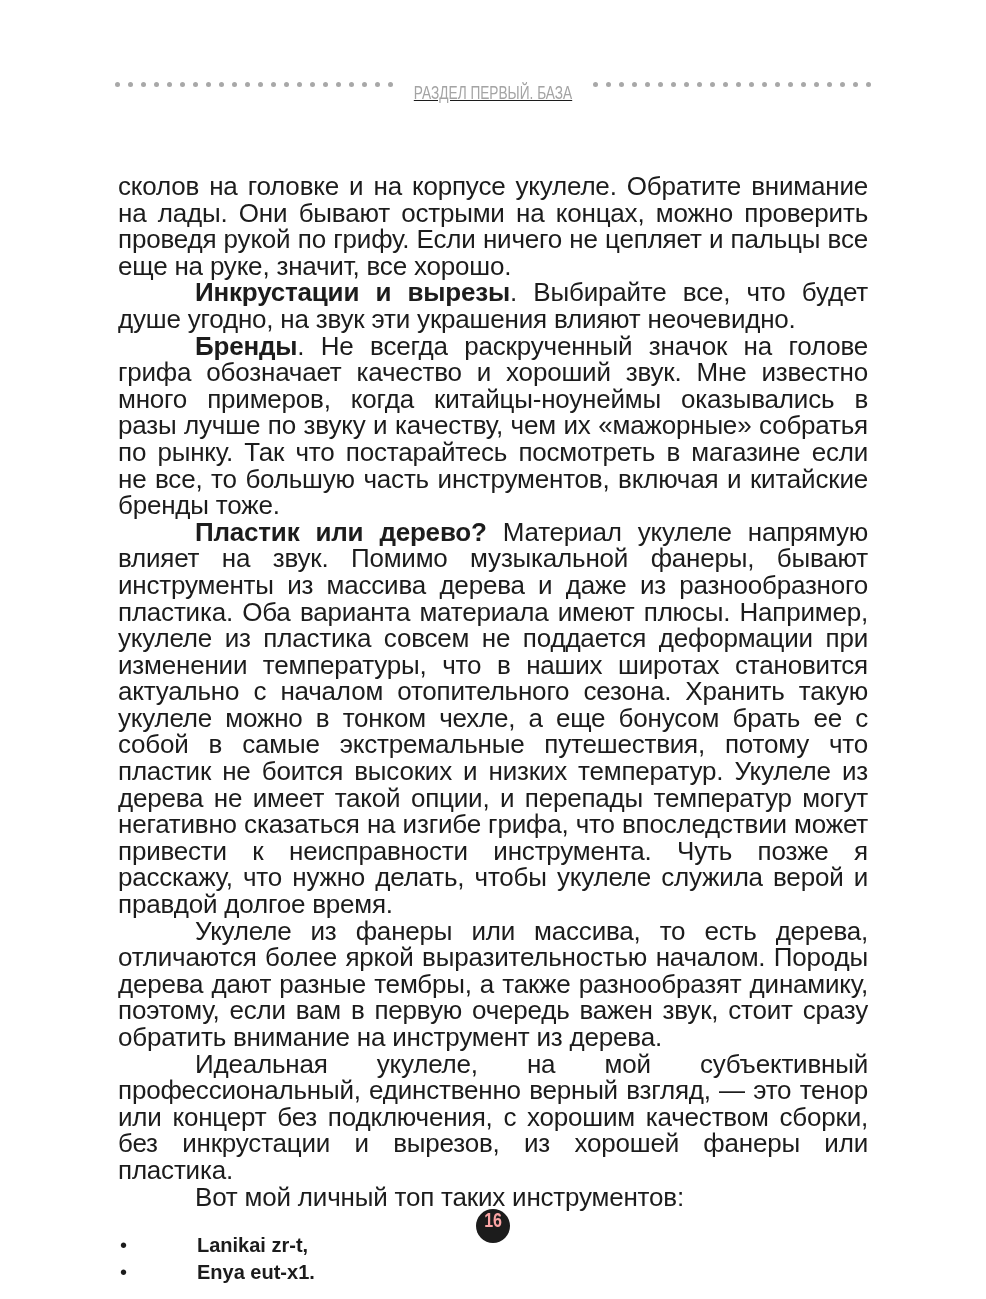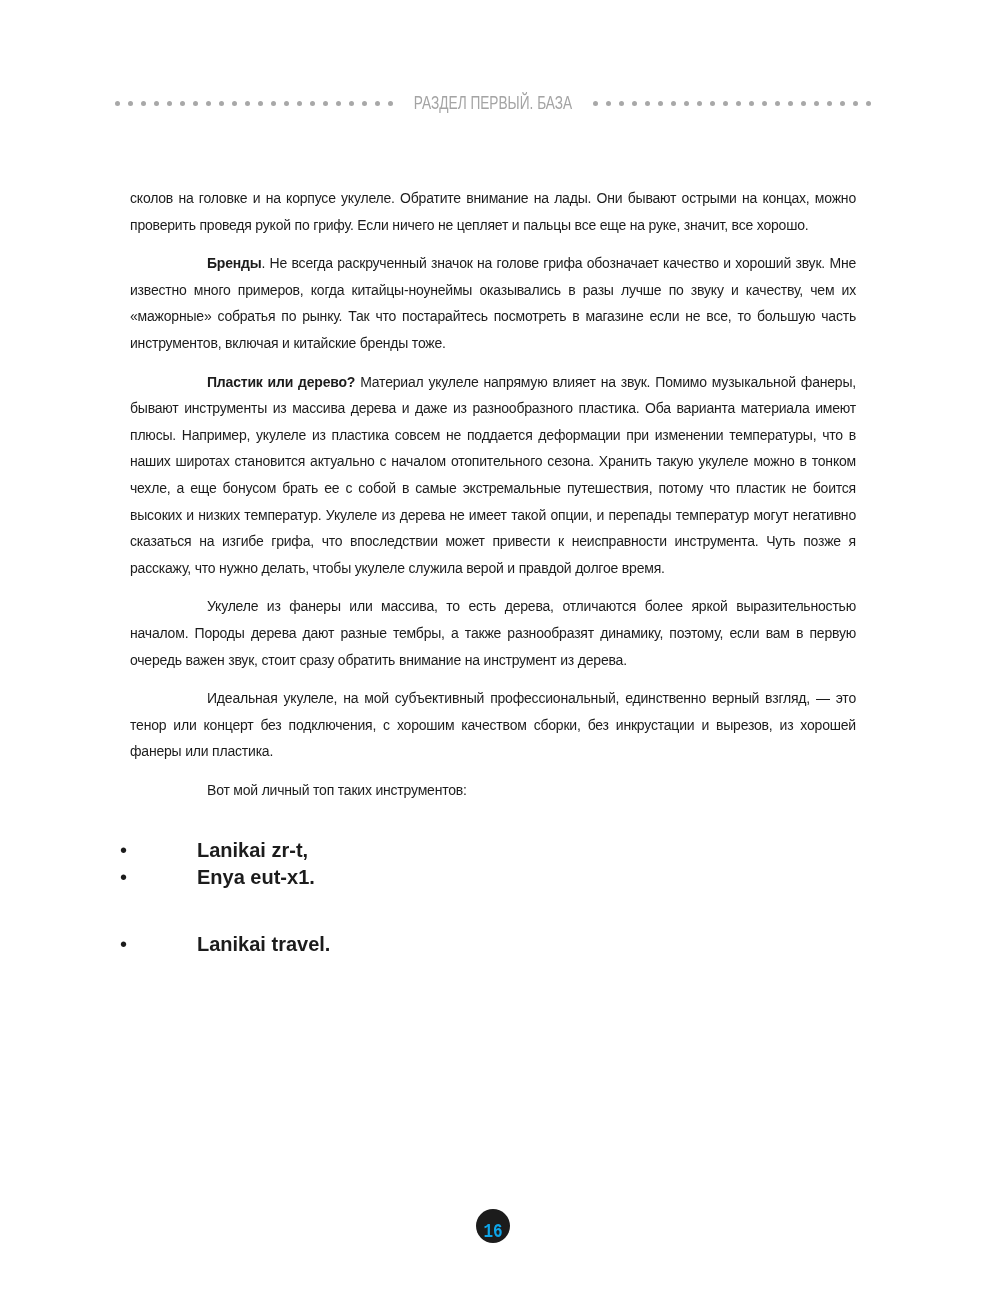--- a/index.html
+++ b/index.html
@@ -1,31 +1,31 @@
 <!DOCTYPE html>
 <html><head>
 <meta charset="utf-8">
 <style>
   html, body { margin: 0; padding: 0; background: #ffffff; }
   body { width: 986px; height: 1299px; position: relative; overflow: hidden; font-family: "Liberation Sans Narrow", "Liberation Sans", sans-serif; color: #1c1c1c; }
-  .header { position: absolute; top: 90px; left: 115px; width: 756px; height: 26px; display: flex; align-items: center; justify-content: space-between; }
+  .header { position: absolute; top: 82px; left: 115px; width: 756px; height: 26px; display: flex; align-items: flex-start; justify-content: space-between; text-decoration: underline; }
   .dots { display: flex; gap: 0; align-items: center; }
   .dot { width: 5px; height: 5px; border-radius: 50%; background: #a8a8a8; margin-right: 8px; }
   .dots.right .dot { margin-right: 0; margin-left: 8px; }
   .header-title { font-family: "Liberation Sans", sans-serif; font-size: 19px; color: #a4a4a4; letter-spacing: 0; transform: scaleX(0.72); white-space: nowrap; margin: 0 -28px; }
   .content { position: absolute; top: 173px; left: 118px; width: 750px; }
-  .p { font-size: 14px; line-height: 26.6px; text-align: justify; text-align-last: left; margin: 12px; transform-origin: left top; letter-spacing: -0.2px; }
+  .p { font-size: 26px; line-height: 26.6px; text-align: justify; text-align-last: left; margin: 0; transform-origin: left top; letter-spacing: -0.2px; }
   .ind { text-indent: 77px; }
   .b { font-weight: bold; }
   .list { margin: 0; padding: 0; list-style: none; }
   .li { display: flex; font-size: 20px; line-height: 27px; font-weight: bold; }
   .bullet { width: 77px; padding-left: 2px; font-weight: normal; }
   .gap { height: 22px; }
   .gap-sm { height: 18px; }
-  .page-num { position: absolute; left: 476px; top: 1209px; width: 34px; height: 34px; border-radius: 50%; background: #1c1c1c; color: #0ea5e9; font-size: 20px; font-weight: bold; display: flex; align-items: flex-end; justify-content: center; font-family: Liberation Mono, monospace; }
+  .page-num { position: absolute; left: 476px; top: 1209px; width: 34px; height: 34px; border-radius: 50%; background: #1c1c1c; color: #fca5a5; font-size: 20px; font-weight: bold; display: flex; align-items: flex-start; justify-content: center; font-family: Liberation Sans, sans-serif; }
   .page-num span { transform: scaleX(0.8); }
 </style>
 </head>
 <body>
 
 <div class="header">
   <div class="dots left" id="dots-left">
       <span class="dot"></span>
       <span class="dot"></span>
       <span class="dot"></span>
@@ -71,20 +71,21 @@
       <span class="dot"></span>
       <span class="dot"></span>
       <span class="dot"></span>
       <span class="dot"></span>
       <span class="dot"></span>
     </div>
 </div>
 
 <div class="content">
   <p class="p">сколов на головке и на корпусе укулеле. Обратите внимание на лады. Они бывают острыми на концах, можно проверить проведя рукой по грифу. Если ничего не цепляет и пальцы все еще на руке, значит, все хорошо.</p>
+  <p class="p ind"><span class="b">Инкрустации и вырезы</span><span>. Выбирайте все, что будет душе угодно, на звук эти украшения влияют неочевидно.</span></p>
   <p class="p ind"><span class="b">Бренды</span><span>. Не всегда раскрученный значок на голове грифа обозначает качество и хороший звук. Мне известно много примеров, когда китайцы-ноунеймы оказывались в разы лучше по звуку и качеству, чем их «мажорные» собратья по рынку. Так что постарайтесь посмотреть в магазине если не все, то большую часть инструментов, включая и китайские бренды тоже.</span></p>
   <p class="p ind"><span class="b">Пластик или дерево?</span><span> Материал укулеле напрямую влияет на звук. Помимо музыкальной фанеры, бывают инструменты из массива дерева и даже из разнообразного пластика. Оба варианта материала имеют плюсы. Например, укулеле из пластика совсем не поддается деформации при изменении температуры, что в наших широтах становится актуально с началом отопительного сезона. Хранить такую укулеле можно в тонком чехле, а еще бонусом брать ее с собой в самые экстремальные путешествия, потому что пластик не боится высоких и низких температур. Укулеле из дерева не имеет такой опции, и перепады температур могут негативно сказаться на изгибе грифа, что впоследствии может привести к неисправности инструмента. Чуть позже я расскажу, что нужно делать, чтобы укулеле служила верой и правдой долгое время.</span></p>
   <p class="p ind">Укулеле из фанеры или массива, то есть дерева, отличаются более яркой выразительностью началом. Породы дерева дают разные тембры, а также разнообразят динамику, поэтому, если вам в первую очередь важен звук, стоит сразу обратить внимание на инструмент из дерева.</p>
   <p class="p ind">Идеальная укулеле, на мой субъективный профессиональный, единственно верный взгляд, — это тенор или концерт без подключения, с хорошим качеством сборки, без инкрустации и вырезов, из хорошей фанеры или пластика.</p>
   <p class="p ind">Вот мой личный топ таких инструментов:</p>
   <div class="gap"></div>
   <ul class="list">
     <li class="li">
         <span class="bullet">•</span>
         <span>Lanikai zr-t,</span>

